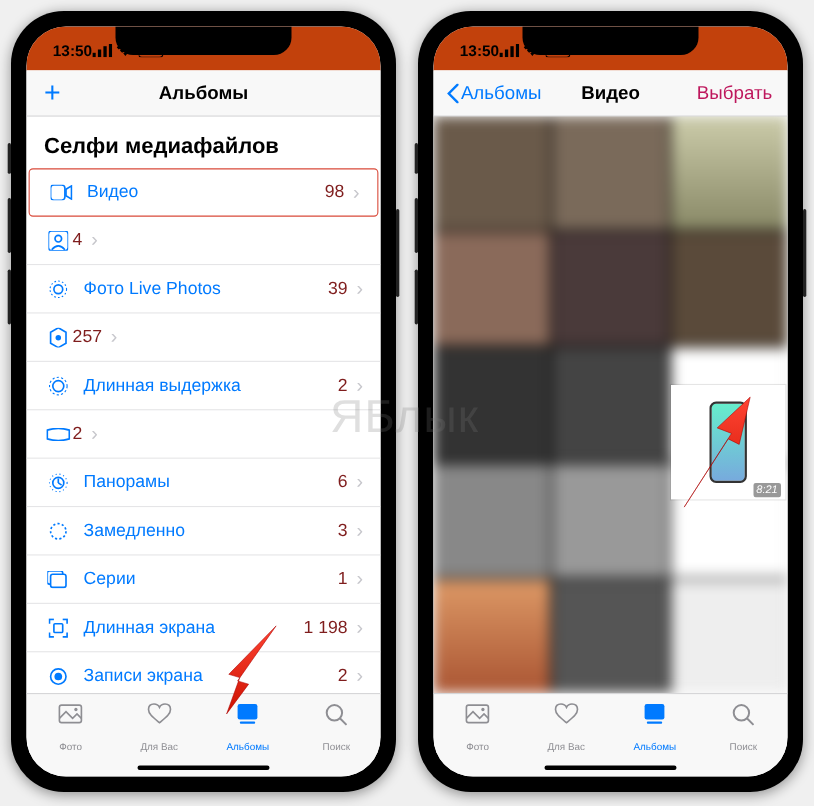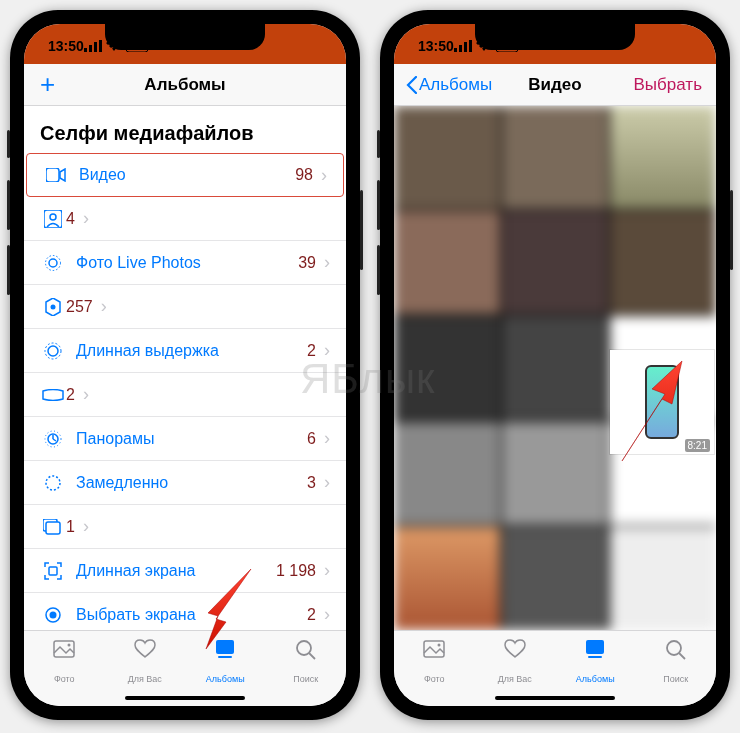--- a/index.html
+++ b/index.html
@@ -189,20 +189,21 @@
     right: 2px;
     top: 244px;
     width: 104px;
     height: 104px;
     background: #fff;
     display: flex;
     align-items: center;
     justify-content: center;
     box-shadow: 0 0 0 1px rgba(0,0,0,0.1);
     z-index: 5;
+    font-style: italic;
   }
   .sharp-thumb .mini {
     width: 34px;
     height: 74px;
     border-radius: 6px;
     background: linear-gradient(#6ec, #7ad);
     border: 2px solid #333;
     position: relative;
   }
   .sharp-thumb .dur {
@@ -367,20 +368,21 @@
         <span class="row-chevron">›</span>
       </div>
 
       <div class="list-row">
         <span class="row-icon">
             <svg width="20" height="16" viewBox="0 0 20 16">
               <rect x="0" y="0" width="14" height="12" rx="2" fill="none" stroke="#007aff" stroke-width="1.5"></rect>
               <rect x="3" y="3" width="14" height="12" rx="2" fill="#fff" stroke="#007aff" stroke-width="1.5"></rect>
             </svg>
           </span>
+        <span class="row-label">Серии</span>
         <span class="row-count">1</span>
         <span class="row-chevron">›</span>
       </div>
 
       <div class="list-row">
         <span class="row-icon">
             <svg width="18" height="18" viewBox="0 0 18 18">
               <path d="M1 5 L1 1 L5 1 M13 1 L17 1 L17 5 M17 13 L17 17 L13 17 M5 17 L1 17 L1 13" fill="none" stroke="#007aff" stroke-width="1.5"></path>
               <rect x="5" y="5" width="8" height="8" rx="1" fill="none" stroke="#007aff" stroke-width="1.5"></rect>
             </svg>
@@ -390,21 +392,21 @@
         <span class="row-chevron">›</span>
       </div>
 
       <div class="list-row">
         <span class="row-icon">
             <svg width="18" height="18" viewBox="0 0 18 18">
               <circle cx="9" cy="9" r="7" fill="none" stroke="#007aff" stroke-width="1.5"></circle>
               <circle cx="9" cy="9" r="3.5" fill="#007aff"></circle>
             </svg>
           </span>
-        <span class="row-label">Выбрать экрана</span>
+        <span class="row-label">Записи экрана</span>
         <span class="row-count">2</span>
         <span class="row-chevron">›</span>
       </div>
 
     </div>
 
     <div class="tabbar">
       <div class="tab">
         <svg viewBox="0 0 24 22">
             <rect x="2" y="3" width="20" height="16" rx="2" fill="none" stroke="currentColor" stroke-width="1.5"></rect>

